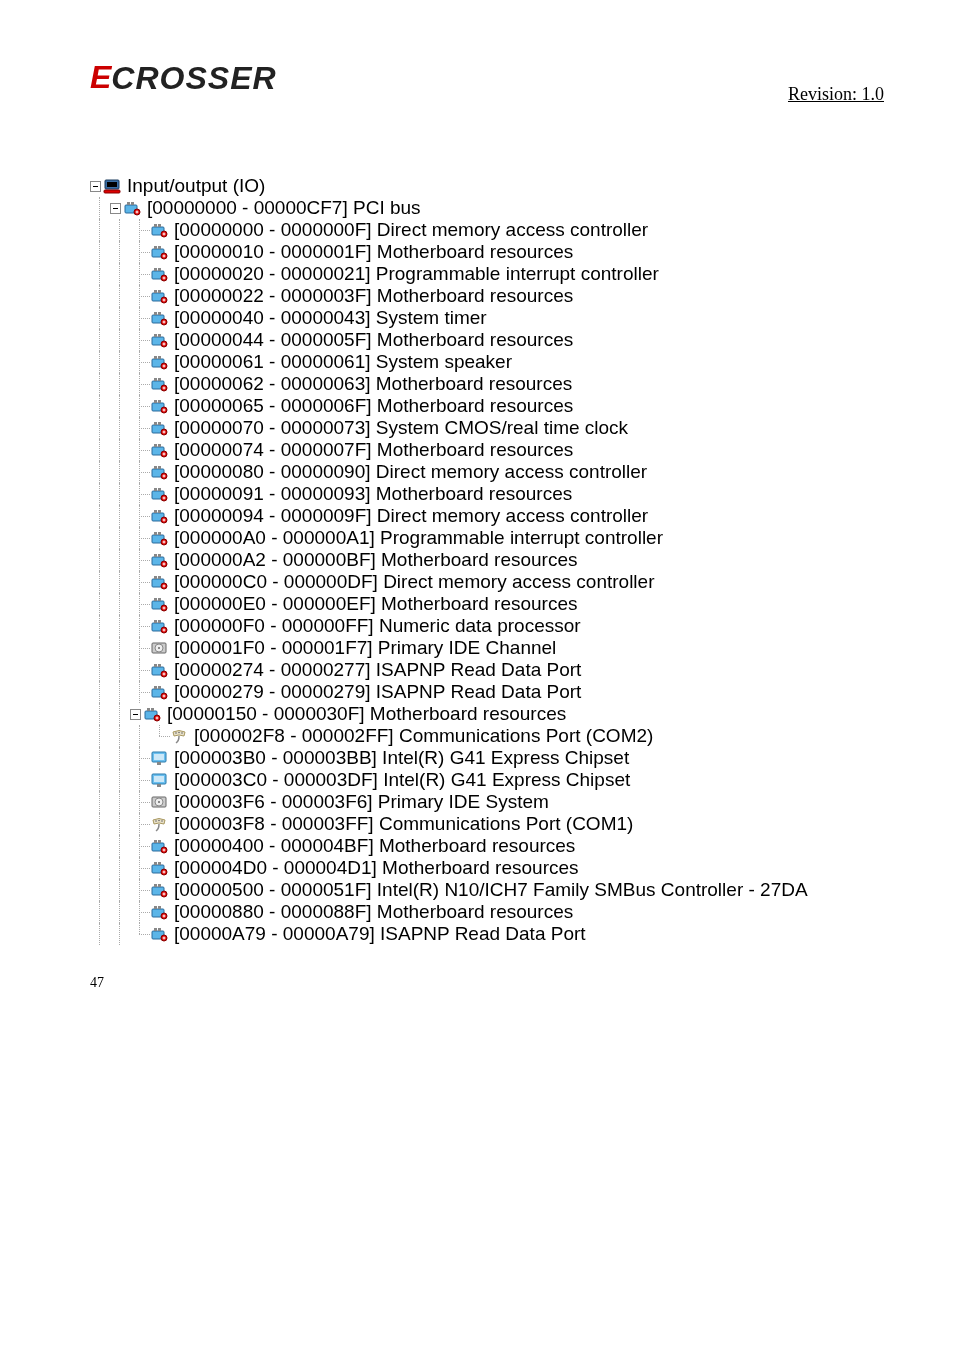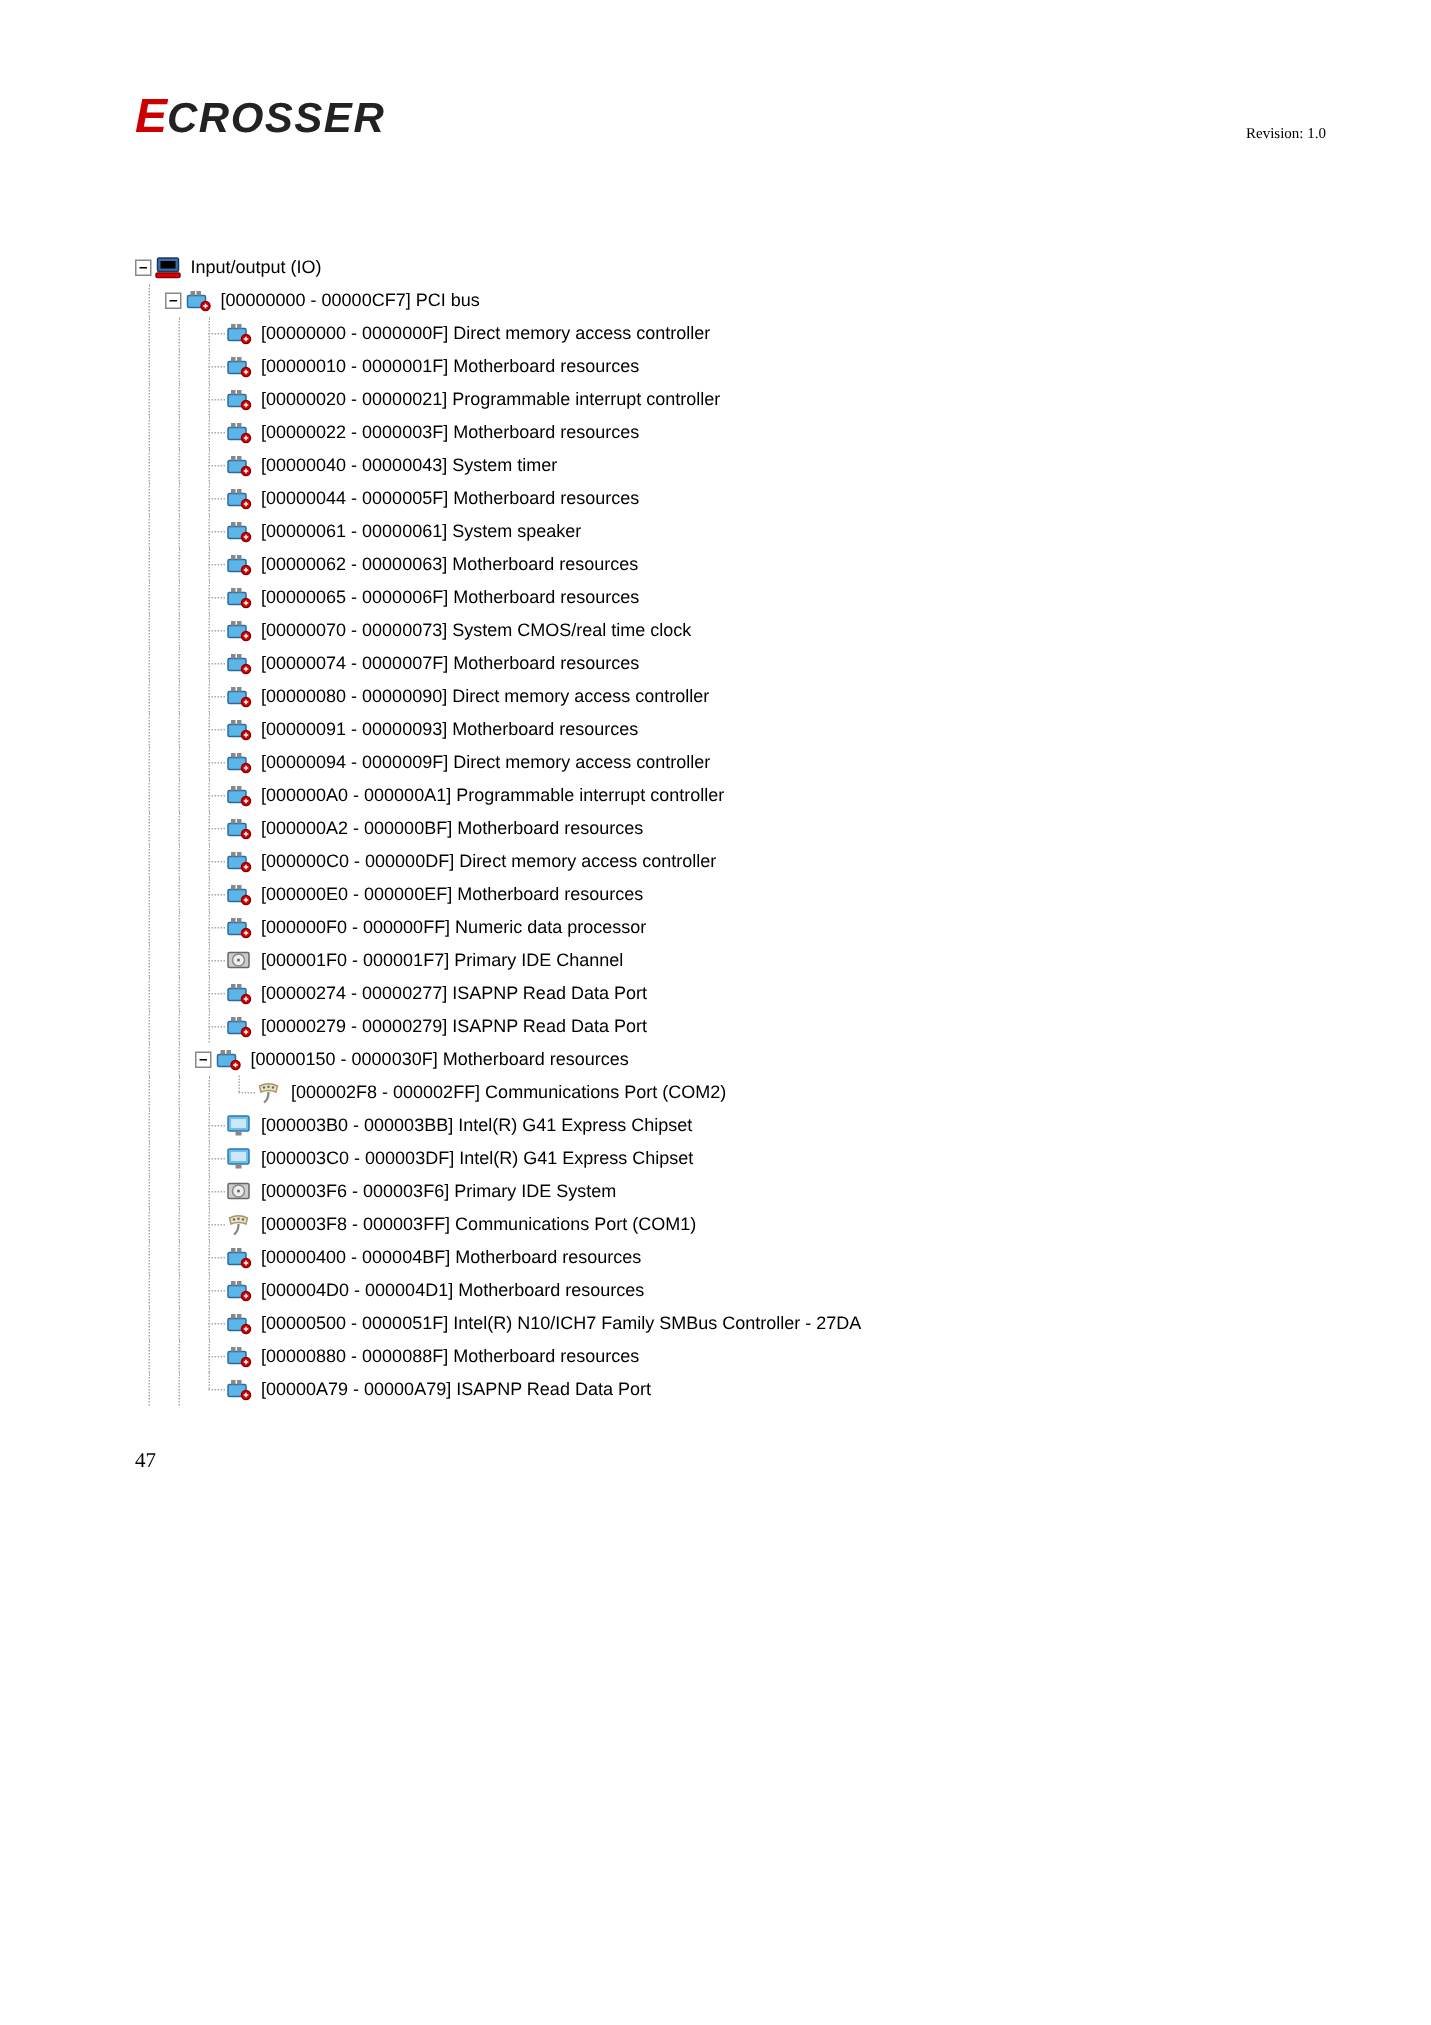--- a/index.html
+++ b/index.html
@@ -22,41 +22,42 @@
     margin-bottom: 70px;
   }
   .logo {
     display: flex;
     align-items: center;
     gap: 0px;
   }
   .logo-text {
     font-family: Arial, sans-serif;
     font-weight: 900;
-    font-size: 28px;
+    font-size: 32px;
     font-style: italic;
     letter-spacing: 1px;
     color: #222;
   }
   .logo-e {
     color: #c00;
     font-weight: 900;
     font-style: italic;
     font-size: 32px;
     position: relative;
     top: -1px;
   }
   .revision {
     font-family: "Times New Roman", serif;
-    font-size: 10px;
+    font-size: 18px;
     color: #000;
     margin-top: 24px;
+    text-decoration: underline;
   }
   .tree {
-    font-size: 12px;
+    font-size: 19px;
     line-height: 22px;
     color: #000;
   }
   .row {
     display: flex;
     align-items: center;
     height: 22px;
     white-space: nowrap;
   }
   .connector {

